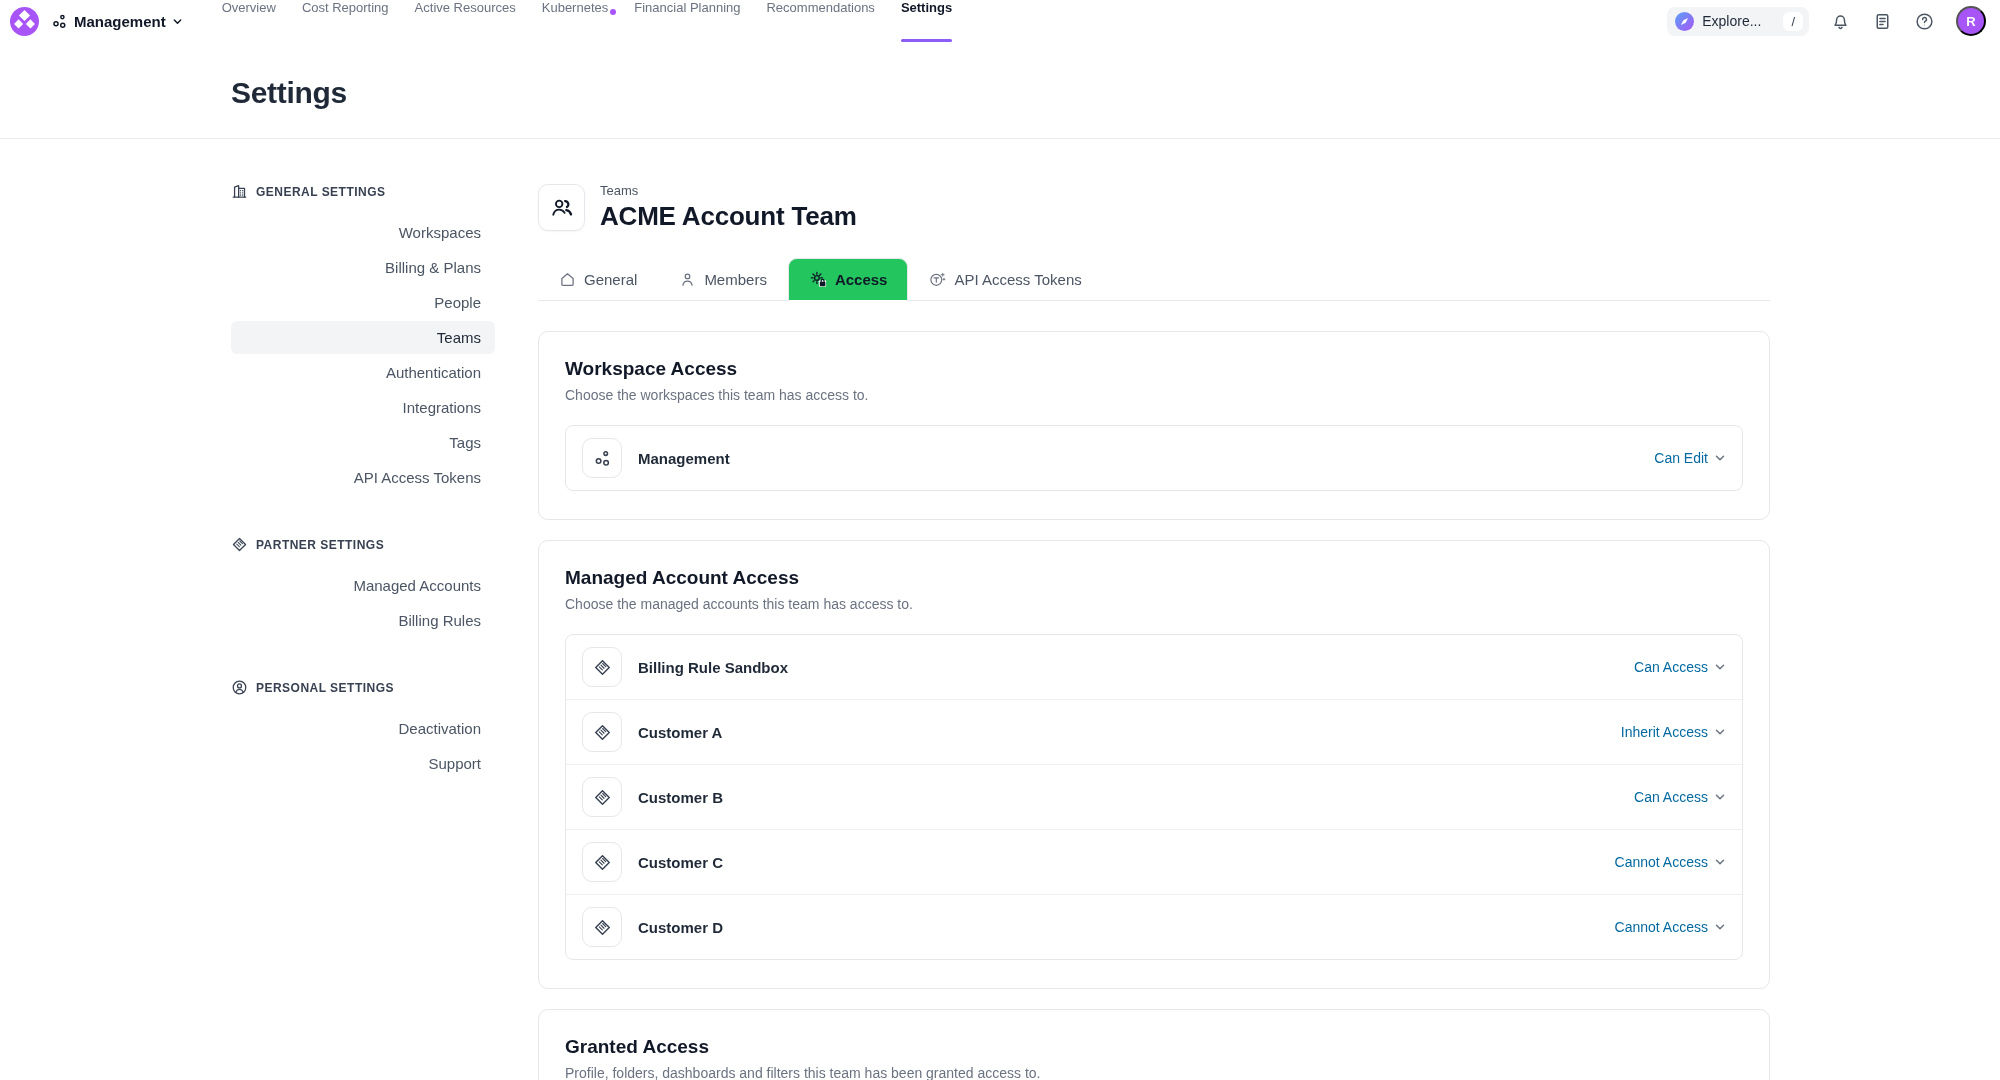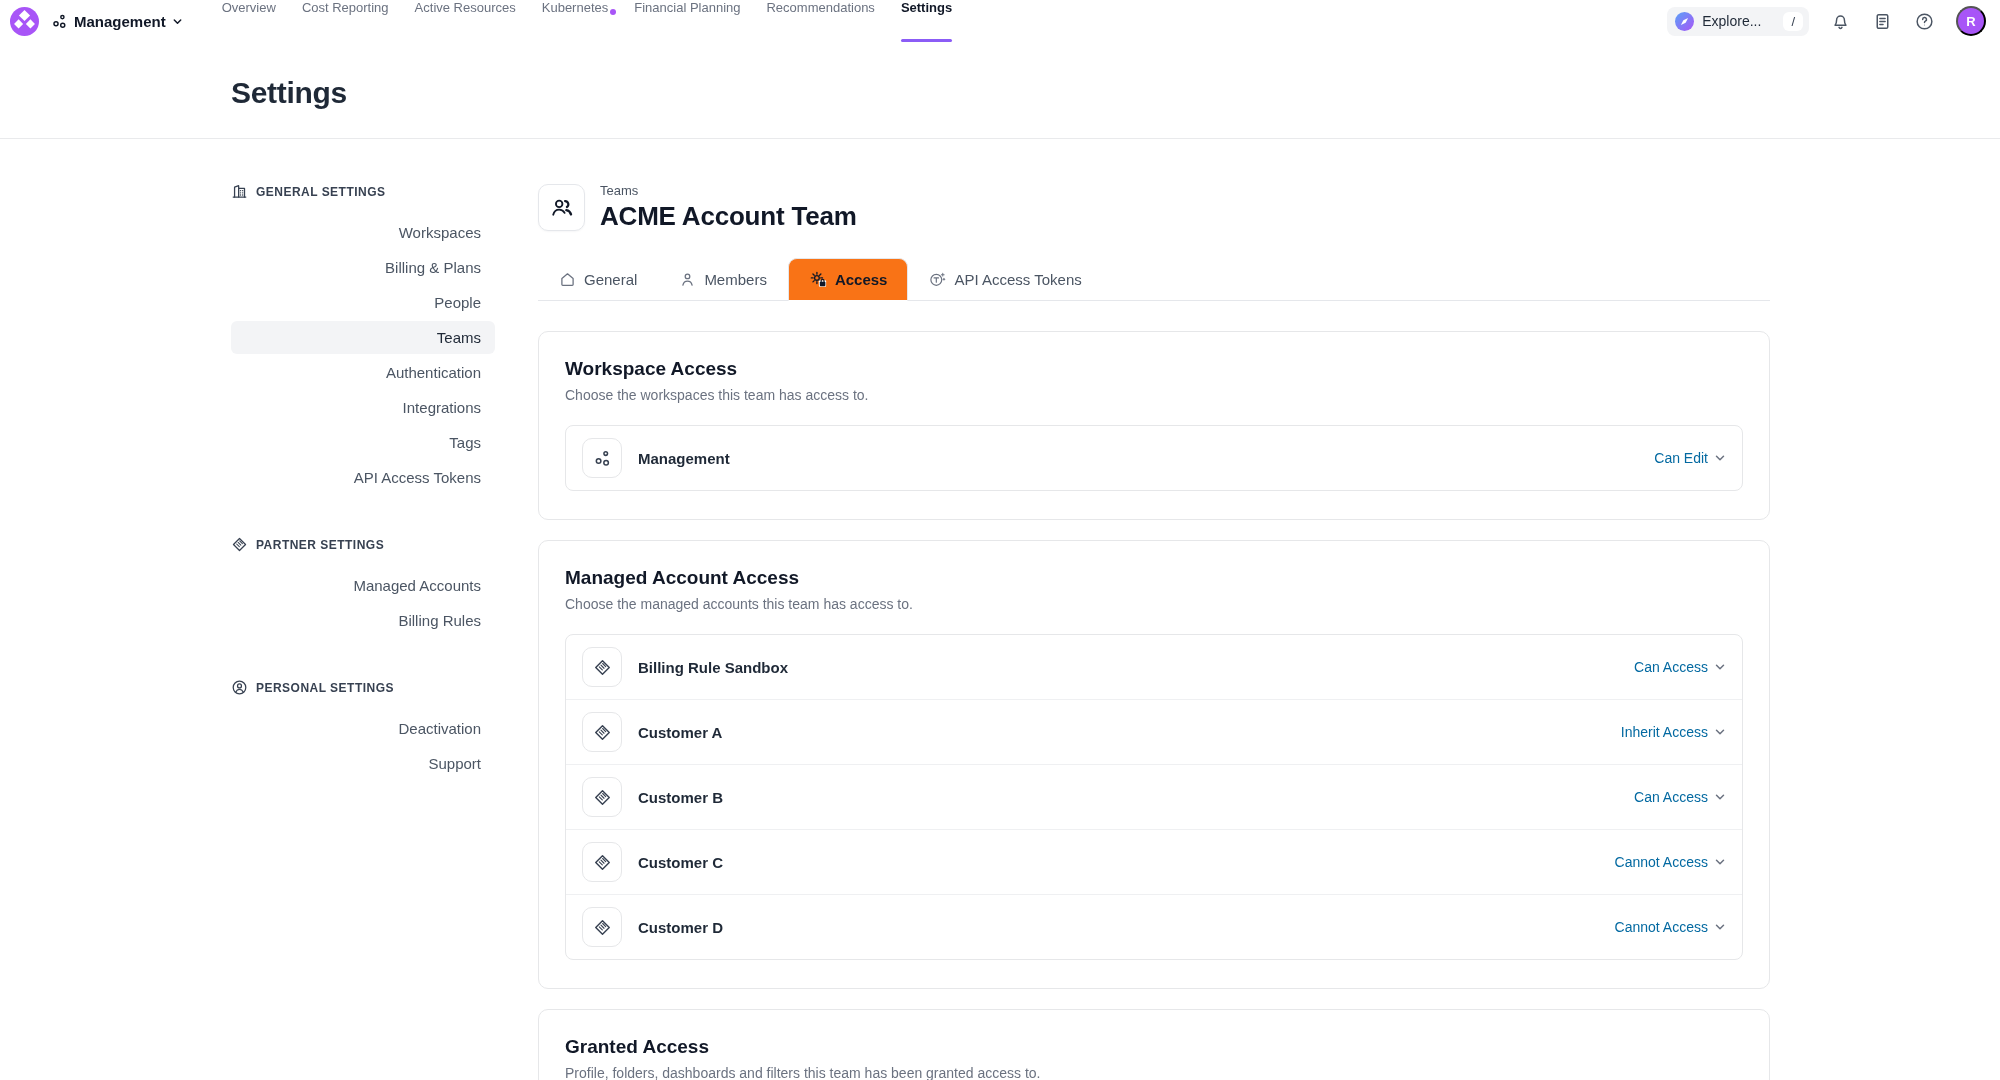--- a/index.html
+++ b/index.html
@@ -50,21 +50,21 @@
     display:flex; align-items:center; justify-content:center; box-shadow:0 1px 2px rgba(16,24,40,.04); }
   .team-bc { font-size:13px; color:#4b5563; margin-bottom:3px; }
   .team-name { font-size:26px; font-weight:700; color:#111827; letter-spacing:-.2px; }
 
   
   .tabbar { display:flex; border-bottom:1px solid #e5e7eb; }
   .tab { display:flex; align-items:center; gap:8px; padding:11px 20px 12px; font-size:15px;
     color:#4b5563; background:transparent; border:1px solid transparent; border-bottom:none;
     border-radius:9px 9px 0 0; cursor:pointer; margin-bottom:-1px; }
   .tab svg { flex-shrink:0; }
-  .tab.active { background:#f97316; border-color:#e5e7eb; border-bottom:1px solid #fff; color:#111827; font-weight:700; }
+  .tab.active { background:#22c55e; border-color:#e5e7eb; border-bottom:1px solid #fff; color:#111827; font-weight:700; }
 
   
   .card { border:1px solid #e6e7e9; border-radius:10px; background:#fff; padding:26px 26px 28px; margin-top:30px; }
   .card + .card { margin-top:20px; }
   .card-title { font-size:19px; font-weight:700; color:#111827; margin-bottom:7px; }
   .card-sub { font-size:14px; color:#6b7280; margin-bottom:22px; }
   .rows { border:1px solid #e6e7e9; border-radius:8px; }
   .row { display:flex; align-items:center; padding:12px 16px; }
   .row + .row { border-top:1px solid #eff0f2; }
   .row-icon-box { width:40px; height:40px; border:1px solid #e6e7e9; border-radius:10px;

